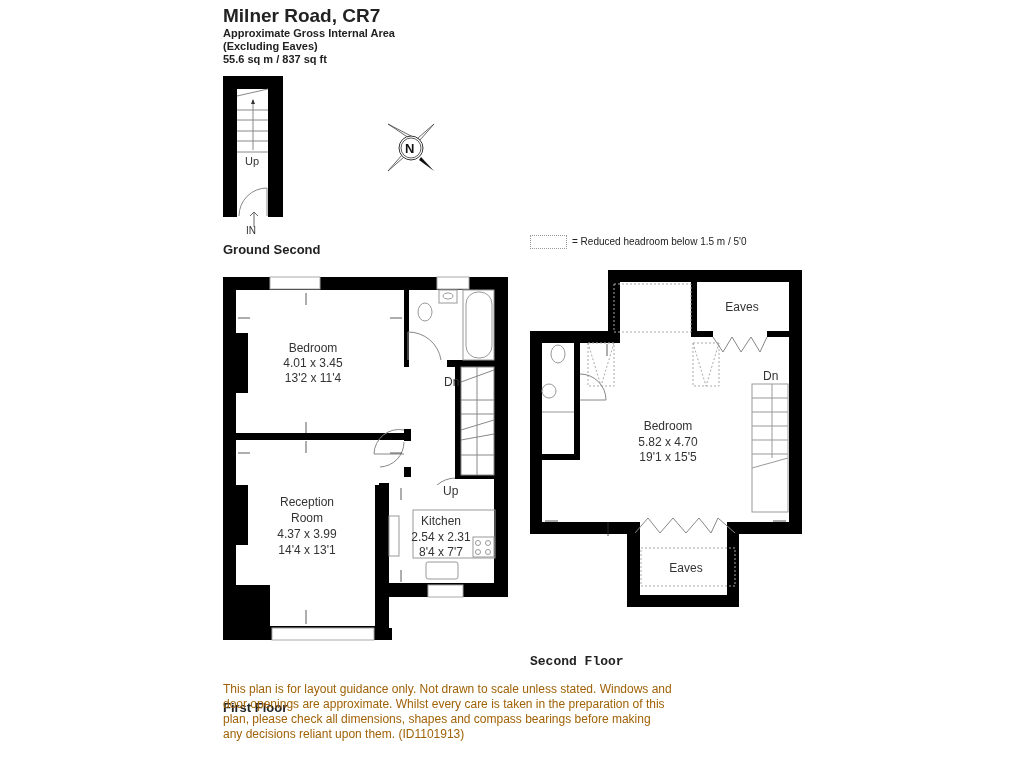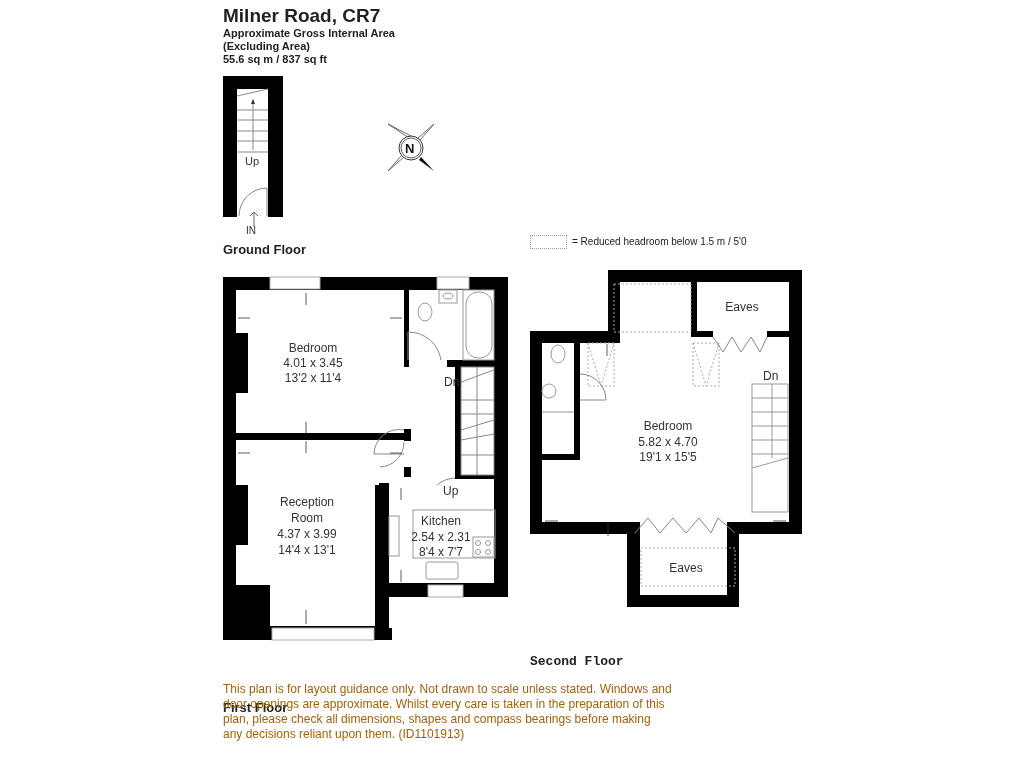--- a/index.html
+++ b/index.html
@@ -12,28 +12,28 @@
   .legend-box{left:530px;top:235px;width:35px;height:12px;border:1px dotted #999;}
   .disclaimer{left:223px;top:682px;width:450px;font-size:12px;line-height:15px;color:#a16207;}
   svg text{font-family:"Liberation Sans",sans-serif;fill:#333;}
 </style>
 </head>
 <body>
 
 <div class="abs title">Milner Road, CR7</div>
 <div class="abs area">
   <div>Approximate Gross Internal Area</div>
-  <div>(Excluding Area)</div>
+  <div>(Excluding Eaves)</div>
   <div>55.6 sq m / 837 sq ft</div>
 </div>
 
 <div class="abs legend-box"></div>
 <div class="abs legend-text">=  Reduced headroom below 1.5 m / 5'0</div>
 
-<div class="abs floor-label" style="left:223px;top:242px;">Ground Floor</div>
+<div class="abs floor-label" style="left:223px;top:242px;">Ground Second</div>
 <div class="abs floor-label" style="left:223px;top:654px;margin-top:46px;">First Floor</div>
 <div class="abs floor-label" style="left:530px;top:654px;font-family:Liberation Mono, monospace;">Second Floor</div>
 
 <svg class="abs" style="left:0;top:0;" width="1024" height="768" viewBox="0 0 1024 768">
 
   <g>
     <path d="M223 76 H283 V217 H268 V89 H237 V217 H223 Z" fill="#000"></path>
     <g stroke="#888" stroke-width="1" fill="none">
       <line x1="237" y1="96" x2="268" y2="89"></line>
       <line x1="237" y1="110" x2="268" y2="110"></line>

